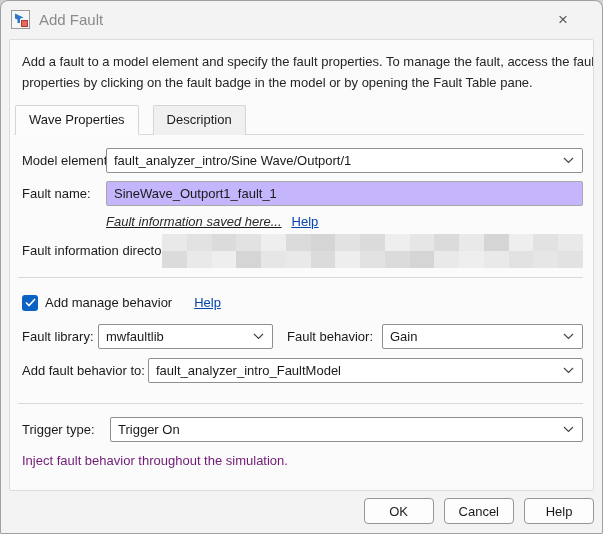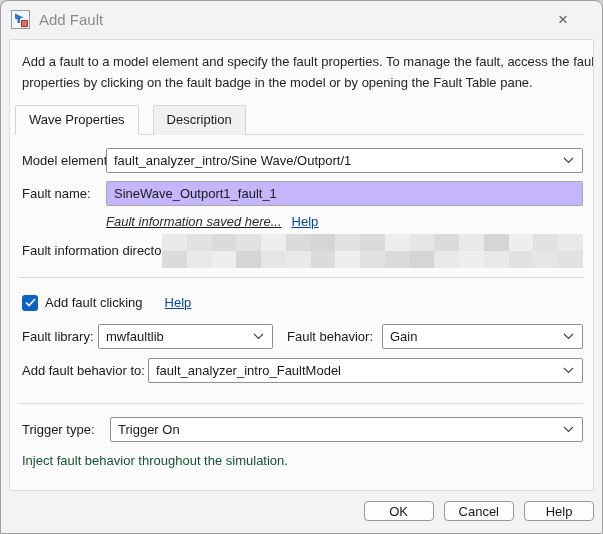--- a/index.html
+++ b/index.html
@@ -81,29 +81,29 @@
   .combo-lib { width: 175px; flex: 0 0 auto; }
   .row-lib .lbl2 { margin-left: 14px; margin-right: 9px; }
   .combo-beh { flex: 1 1 auto; }
   .row-addto { margin-top: 9px; }
   .row-addto .lbl { width: 126px; flex: 0 0 auto; }
   .row-addto .combo { flex: 1 1 auto; }
   .divider2 { margin-top: 20px; }
   .row-trig { margin-top: 13px; }
   .row-trig .lbl { width: 88px; flex: 0 0 auto; }
   .row-trig .combo { flex: 1 1 auto; }
-  .inject { margin: 11px 0 0 8px; color: #14532d; }
+  .inject { margin: 11px 0 0 8px; color: #701a75; }
   
   .footer {
     position: absolute; left: 0; right: 0; bottom: 0; height: 44px;
     display: flex; align-items: center; justify-content: flex-end;
     padding-right: 8px; gap: 10px;
   }
   .btn {
-    min-width: 70px; height: 20px; background: #fdfdfd; border: 1px solid #979797;
+    min-width: 70px; height: 26px; background: #fdfdfd; border: 1px solid #979797;
     border-radius: 4px; font: 13px "Liberation Sans", sans-serif; color: #1a1a1a;
     padding: 0 14px; cursor: default;
   }
 </style>
 </head>
 <body>
 
 <div class="window">
 
   <div class="titlebar">
@@ -190,21 +190,21 @@
     </div>
 
     <hr class="divider">
 
     <div class="row row-check">
       <span class="checkbox">
         <svg width="11" height="9" viewBox="0 0 11 9">
             <polyline points="1,4.5 4,7.5 10,1" fill="none" stroke="#ffffff" stroke-width="1.6"></polyline>
           </svg>
       </span>
-      <span class="check-label">Add fault clicking</span>
+      <span class="check-label">Add manage behavior</span>
       <a class="help-link">Help</a>
     </div>
 
     <div class="row row-lib">
       <span class="lbl lbl1">Fault library:</span>
       <div class="combo combo-lib">
         <span class="val">mwfaultlib</span>
         <span class="chev">
           <svg width="11" height="7" viewBox="0 0 11 7">
               <polyline points="1,1 5.5,5.5 10,1" fill="none" stroke="#464646" stroke-width="1.2"></polyline>

